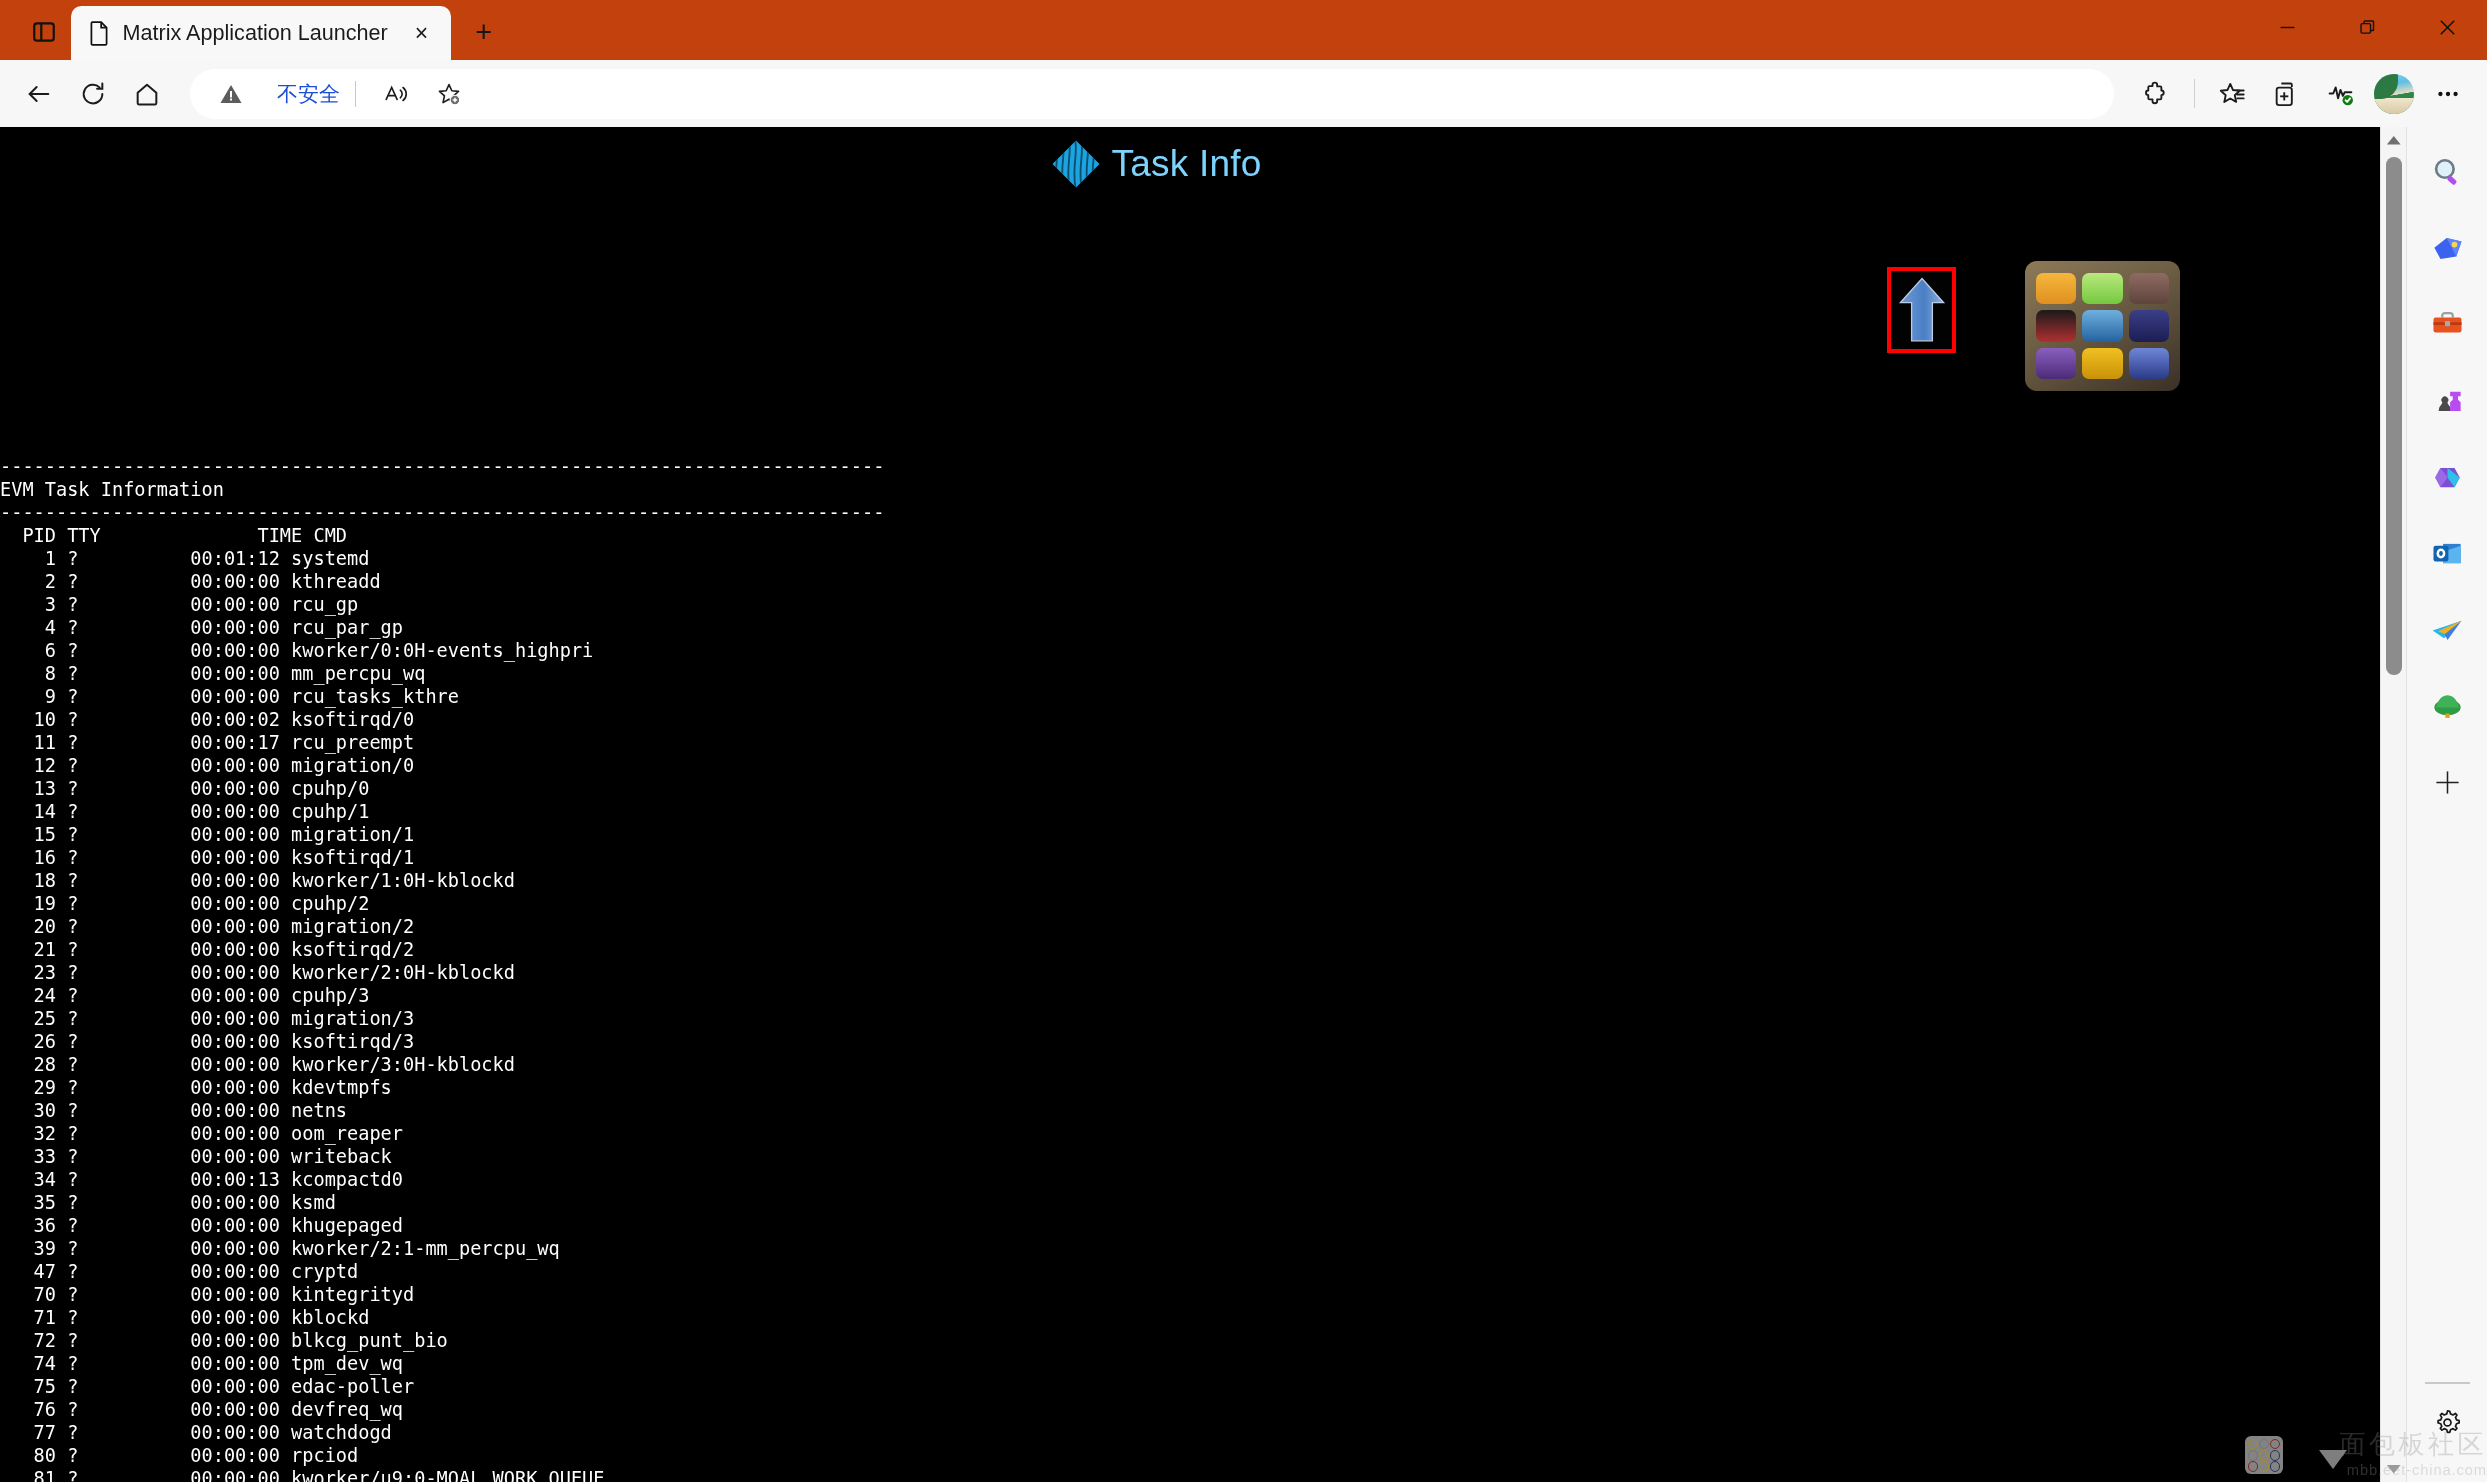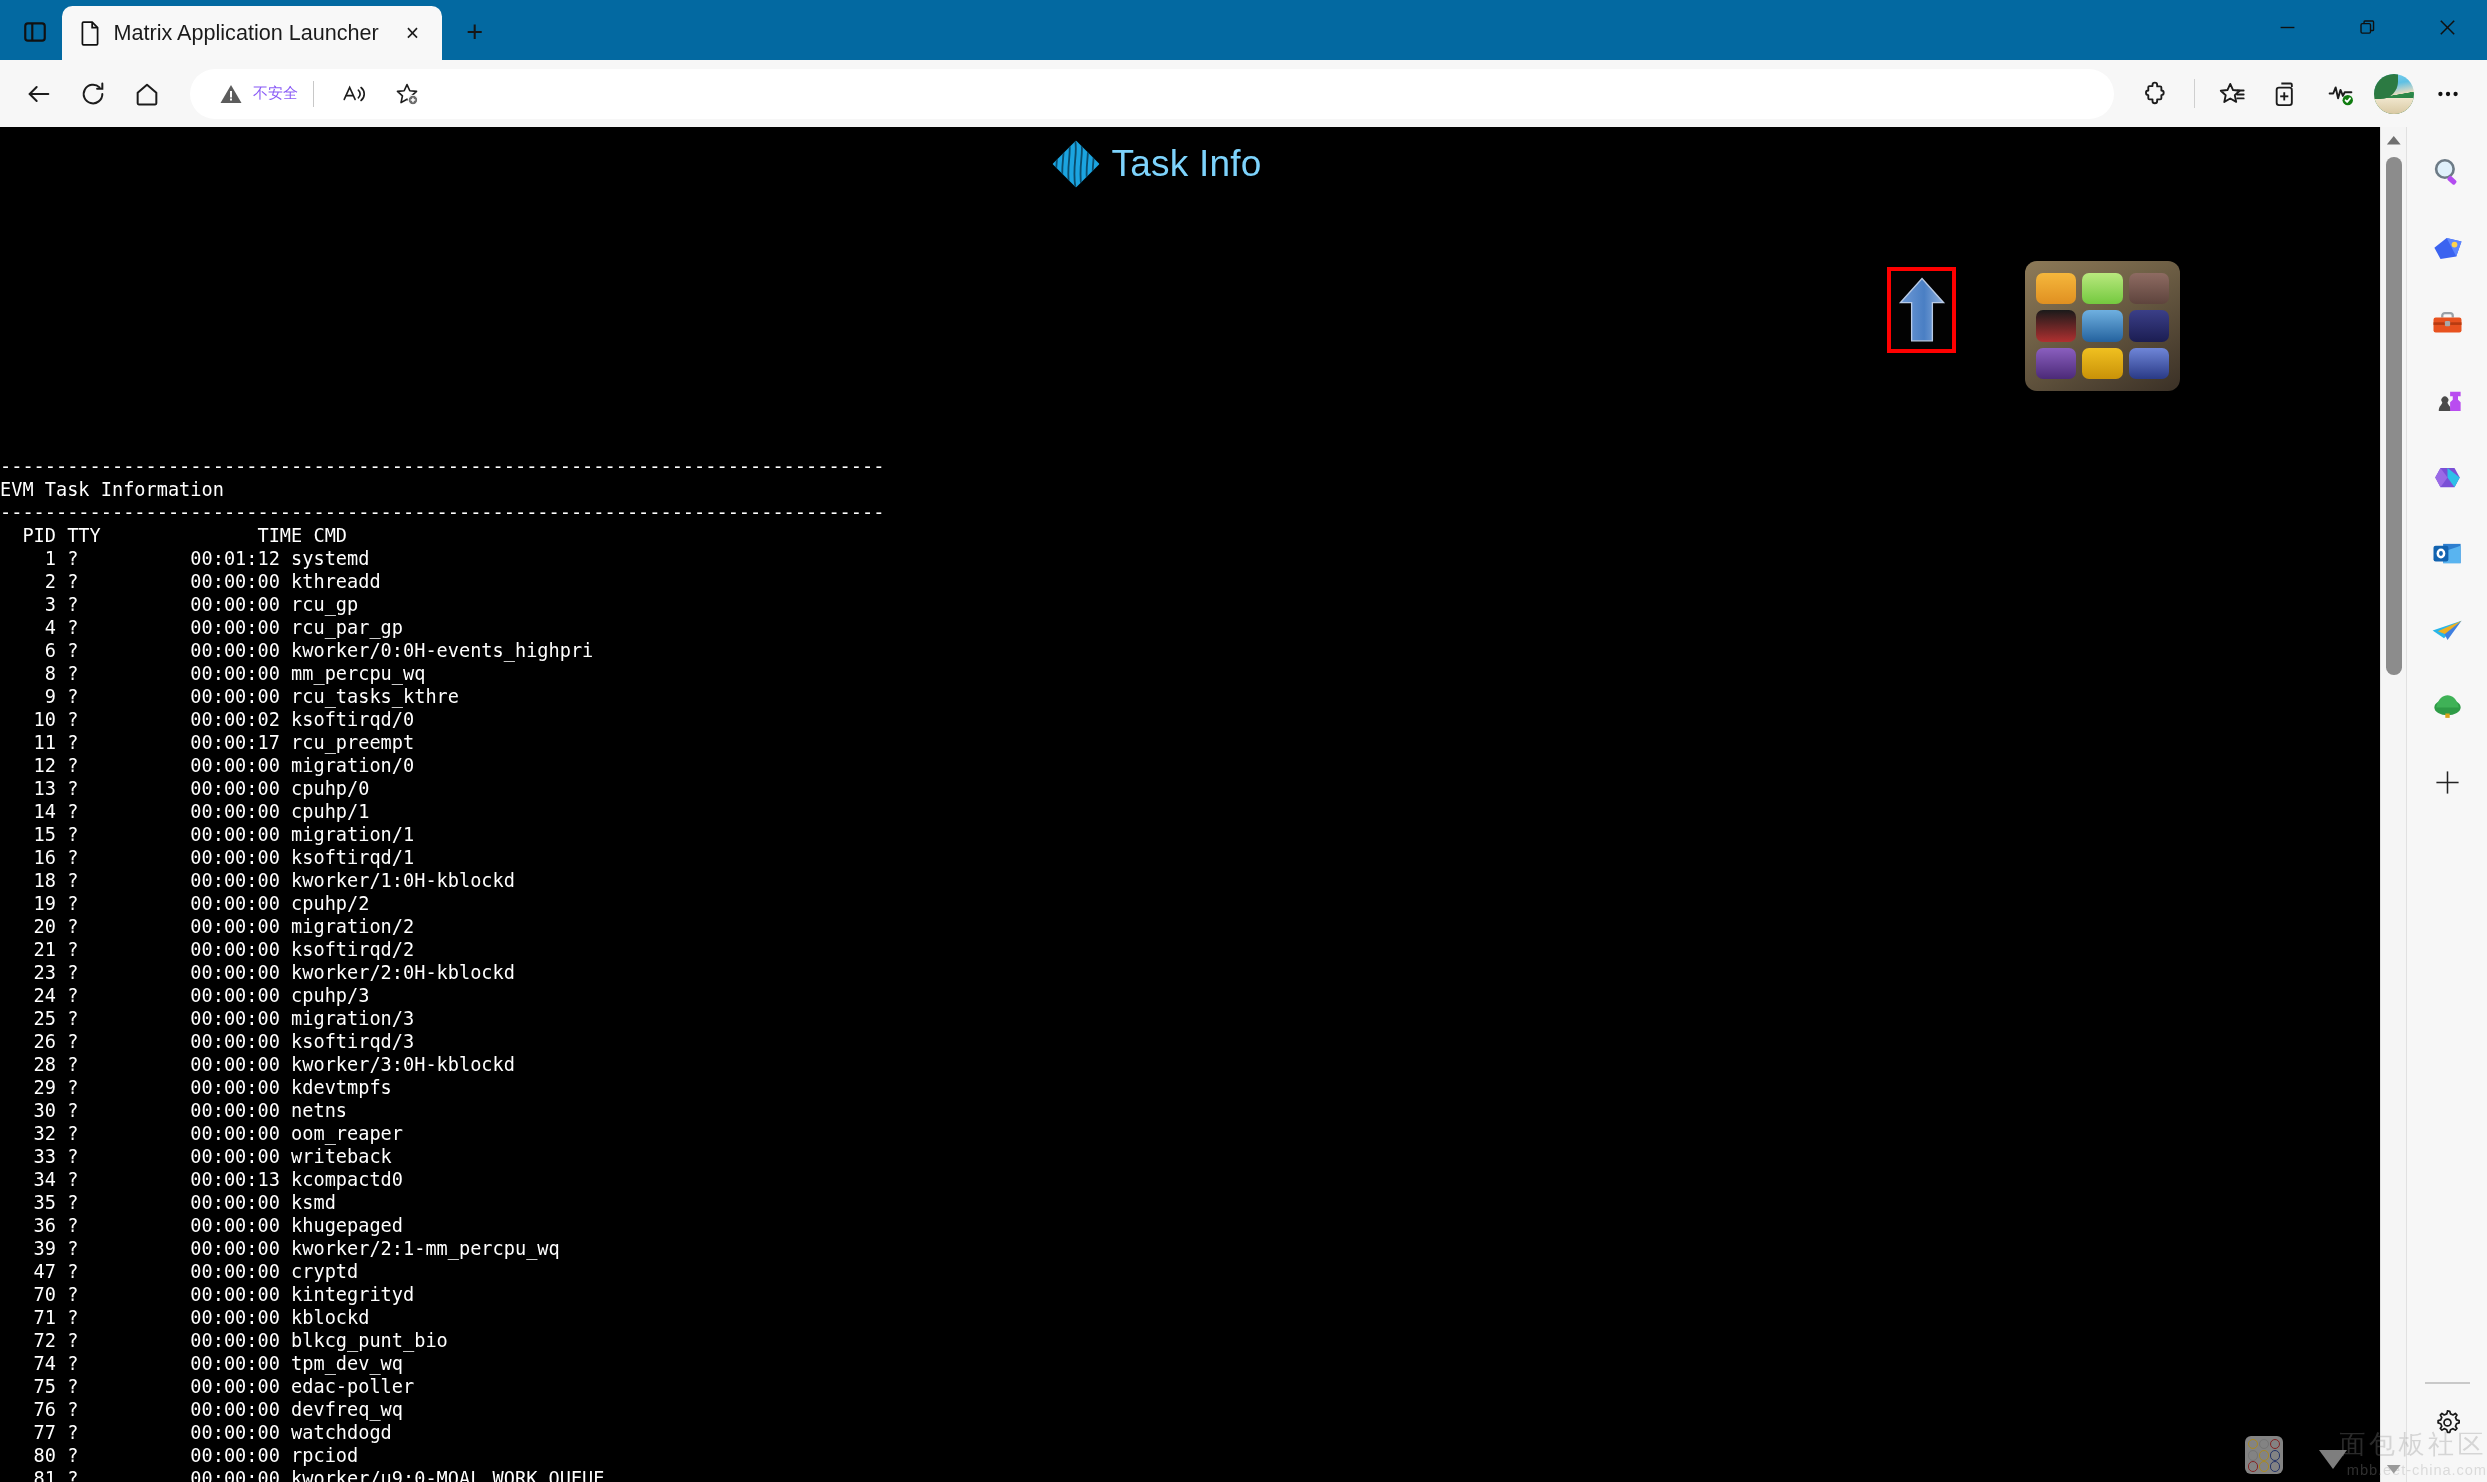--- a/index.html
+++ b/index.html
@@ -7,22 +7,22 @@
     width: 2487px; height: 1483px;
     overflow: hidden;
     font-family: "Liberation Sans", sans-serif;
     background: #ffffff;
   }
 
   
   .browser { width: 2487px; height: 1483px; display: flex; flex-direction: column; background: #cfcfcf; }
 
   .tabstrip {
-    height: 60px; background: #0369a1;
-    display: flex; align-items: flex-end; padding-left: 7px; position: relative;
+    height: 60px; background: #c2410c;
+    display: flex; align-items: flex-end; padding-left: 16px; position: relative;
     flex: 0 0 60px;
   }
   .tabstrip-btn {
     width: 55px; height: 50px; display: flex; align-items: center; justify-content: center;
     margin-bottom: 3.5px; border-radius: 5.2px;
   }
   .tabstrip-btn svg { display:block; }
 
   .tab {
     height: 54px; min-width: 380px; max-width: 397px;
@@ -57,21 +57,21 @@
   .tb-icon {
     width: 54px; height: 54px; display: flex; align-items: center; justify-content: center;
     border-radius: 7px; color: #1c1c1c; flex: 0 0 auto;
   }
   .omnibox {
     flex: 1; height: 50px; background: #ffffff; border-radius: 26px;
     display: flex; align-items: center; padding: 0 8.6px 0 29px; margin: 0 15.5px;
     position: relative;
   }
   .omni-warn { display:flex; align-items:center; gap: 10.4px; flex: 0 0 auto; }
-  .omni-warn-text { font-size: 15px; color: #8b5cf6; }
+  .omni-warn-text { font-size: 21px; color: #1d4ed8; margin-left: 24px; }
   .omni-sep { width: 0.9px; height: 26px; background: #c8c8c8; margin: 0 15.5px; }
   .omni-url { font-size: 21.6px; color: #1b1b1b; flex: 1; }
   .omni-right { display: flex; align-items: center; gap: 5.2px; }
   .omni-right .tb-icon { width: 48px; height: 48px; }
   .avatar {
     width: 40px; height: 40px; border-radius: 50%; flex: 0 0 40px;
     background: linear-gradient(170deg,#7fd3ef 0%, #5ec0e4 28%, #e8dcc0 52%, #2e8a4a 53%, #1d6b39 100%);
     overflow: hidden; position: relative;
   }
   .avatar .sand { position:absolute; left:0; right:0; bottom:0; height: 40%;

